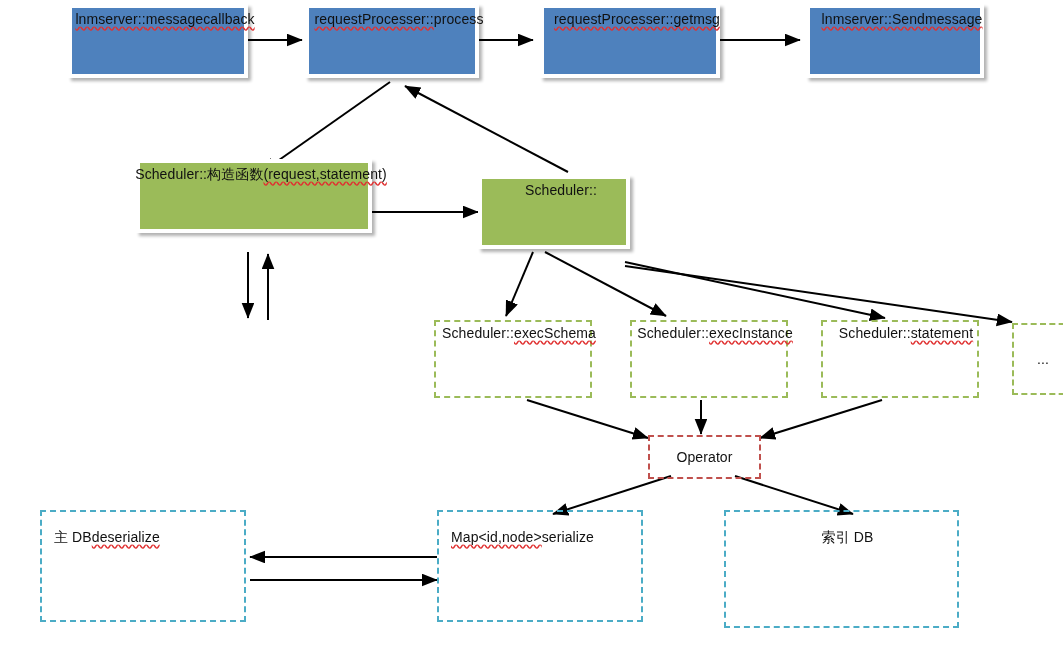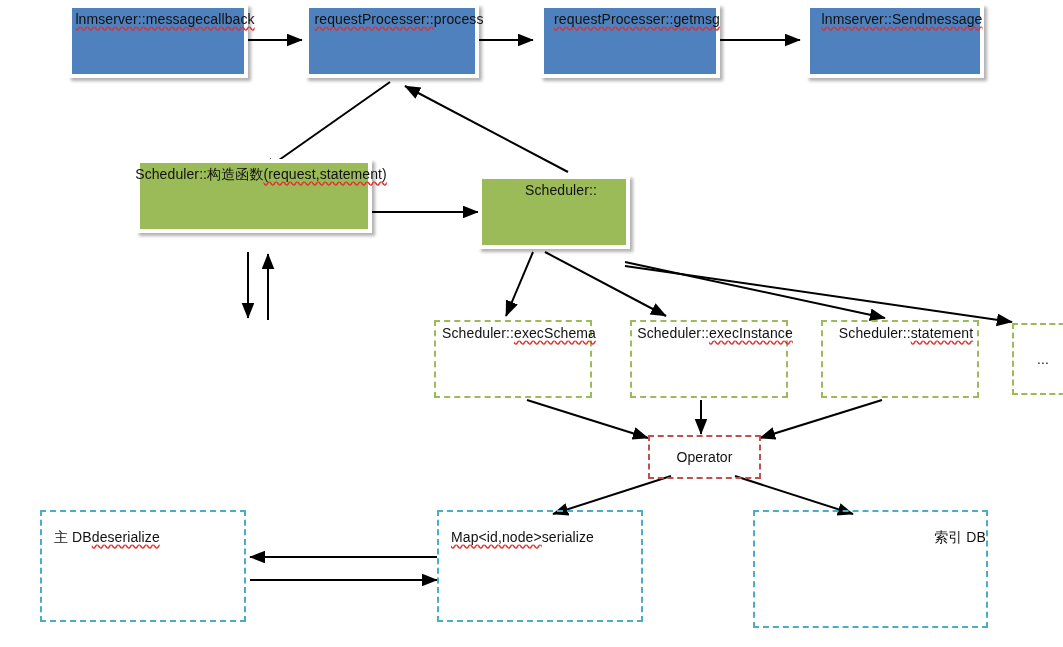--- a/index.html
+++ b/index.html
@@ -167,17 +167,17 @@
   <div class="node dashed dash-blue" style="left:40px; top:510px; width:206px; height:112px; justify-content:flex-start; padding-top:14px;">
     <span class="line"><span>主 DB</span></span>
     <span class="line"><span class="sp">deserialize</span></span>
   </div>
 
   <div class="node dashed dash-blue" style="left:437px; top:510px; width:206px; height:112px; justify-content:flex-start; padding-top:14px;">
     <span class="line"><span class="sp">Map&lt;id,node&gt;</span></span>
     <span class="line"><span>serialize</span></span>
   </div>
 
-  <div class="node dashed dash-blue" style="left:753px; top:510px; width:235px; height:118px; justify-content:flex-end; padding-top:14px;">
+  <div class="node dashed dash-blue" style="left:724px; top:510px; width:235px; height:118px; justify-content:center; padding-top:14px;">
     <span class="line"><span>索引 DB</span></span>
   </div>
 
 </div>
 
 </body></html>

